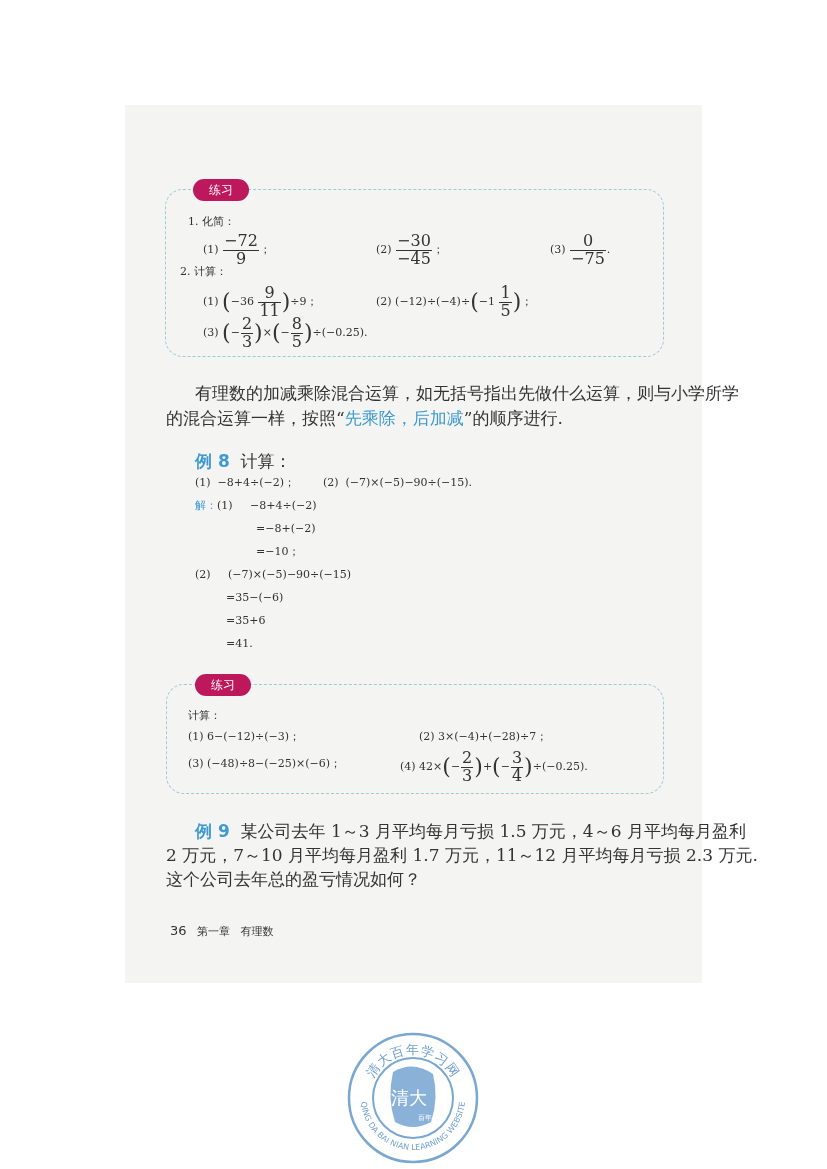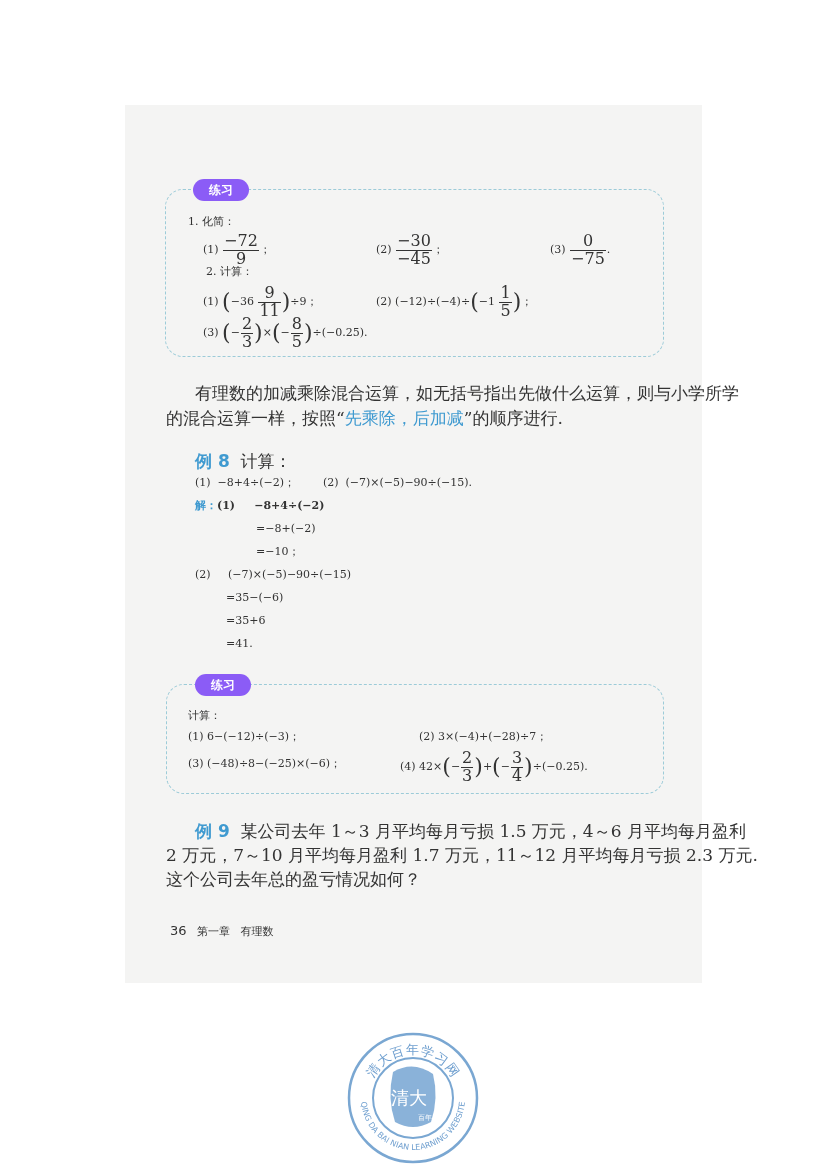--- a/index.html
+++ b/index.html
@@ -4,22 +4,22 @@
 <style>
   html, body { margin:0; padding:0; }
   body { width:827px; height:1169px; background:#ffffff; position:relative; overflow:hidden;
          font-family: "DejaVu Serif", "Liberation Serif", serif; color:#333; }
   .page { position:absolute; left:125px; top:105px; width:577px; height:878px; background:#f4f4f3; }
   .abs { position:absolute; white-space:nowrap; }
   .t { font-size:17px; line-height:1; }
   .ts { font-size:11px; line-height:1; }
   .blue { color:#3f9ad0; }
   .box { position:absolute; border:1.3px dashed #9ccbd8; border-radius:18px; }
-  .badge { position:absolute; background:#8b5cf6; color:#fff; font-family:"DejaVu Sans", sans-serif;
-           font-weight:bold; font-size:12px; border-radius:12px; text-align:center; }
+  .badge { position:absolute; background:#be185d; color:#fff; font-family:"DejaVu Sans", sans-serif;
+           font-weight:normal; font-size:12px; border-radius:12px; text-align:center; }
   .frac { display:inline-block; vertical-align:middle; text-align:center; font-size:16px; line-height:1.05; margin:0 1px; }
   .frac .n { display:block; border-bottom:1px solid #333; padding:0 1px; }
   .frac .d { display:block; padding:0 1px; }
   .paren { font-size:22px; vertical-align:middle; font-weight:100; line-height:1; }
   .footer { font-family:"DejaVu Sans", sans-serif; font-size:11px; color:#333; }
   .stamp { position:absolute; left:347px; top:1032px; width:132px; height:132px; }
 </style>
 </head>
 <body>
 
@@ -36,21 +36,21 @@
 </div>
 <div class="abs ts" style="left:376px;top:233px;">
   <span>(2)</span>
   <span class="frac"><span class="n">−30</span><span class="d">−45</span></span><span>；</span>
 </div>
 <div class="abs ts" style="left:550px;top:233px;">
   <span>(3)</span>
   <span class="frac"><span class="n">0</span><span class="d">−75</span></span><span>.</span>
 </div>
 
-<div class="abs ts" style="left:206px;top:266px;">2. 计算：</div>
+<div class="abs ts" style="left:180px;top:266px;">2. 计算：</div>
 
 <div class="abs ts" style="left:203px;top:285px;">
   <span>(1)</span>
   <span class="paren">(</span><span>−36</span>
   <span class="frac"><span class="n">9</span><span class="d">11</span></span><span class="paren">)</span><span>÷9；</span>
 </div>
 <div class="abs ts" style="left:376px;top:285px;">
   <span>(2)</span>
   <span>(−12)÷(−4)÷</span><span class="paren">(</span><span>−1</span>
   <span class="frac"><span class="n">1</span><span class="d">5</span></span><span class="paren">)</span><span>；</span>
@@ -62,21 +62,21 @@
 
 <div class="abs t" style="left:195px;top:385px;">有理数的加减乘除混合运算，如无括号指出先做什么运算，则与小学所学</div>
 <div class="abs t" style="left:166px;top:410px;">
   <span>的混合运算一样，按照“</span><span class="blue">先乘除，后加减</span><span>”的顺序进行.</span>
 </div>
 
 <div class="abs t" style="left:195px;top:453px;">
   <span class="blue" style="font-family:'DejaVu Sans',sans-serif;font-weight:bold;">例 8</span>&nbsp;&nbsp;<span>计算：</span>
 </div>
 <div class="abs ts" style="left:195px;top:477px;white-space:pre;">(1)  −8+4÷(−2)；        (2)  (−7)×(−5)−90÷(−15).</div>
-<div class="abs ts" style="left:195px;top:500px;font-weight:bold;">
+<div class="abs ts" style="left:195px;top:500px;">
   <span class="blue">解：</span><span style="white-space:pre;">(1)     −8+4÷(−2)</span>
 </div>
 <div class="abs ts" style="left:256px;top:523px;">=−8+(−2)</div>
 <div class="abs ts" style="left:256px;top:546px;">=−10；</div>
 <div class="abs ts" style="left:195px;top:569px;white-space:pre;">(2)     (−7)×(−5)−90÷(−15)</div>
 <div class="abs ts" style="left:226px;top:592px;">=35−(−6)</div>
 <div class="abs ts" style="left:226px;top:615px;">=35+6</div>
 <div class="abs ts" style="left:226px;top:638px;">=41.</div>
 
 <div class="box" style="left:166px;top:684px;width:496px;height:108px;"></div>

